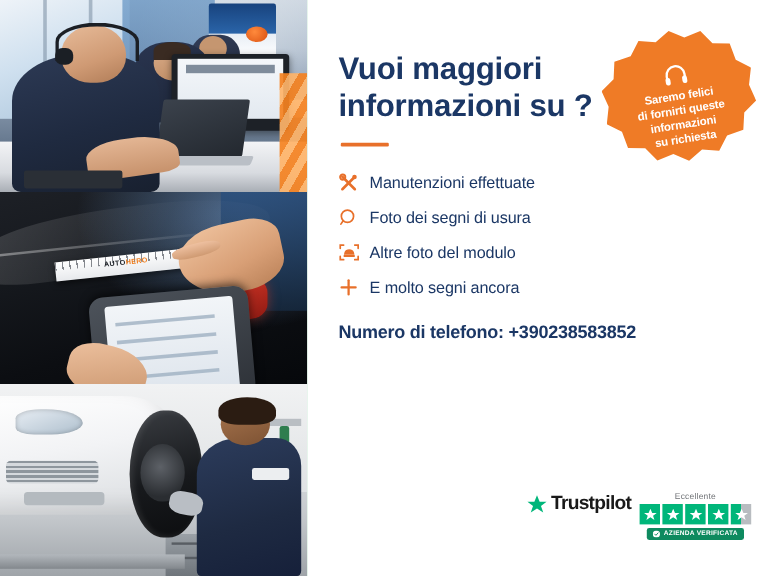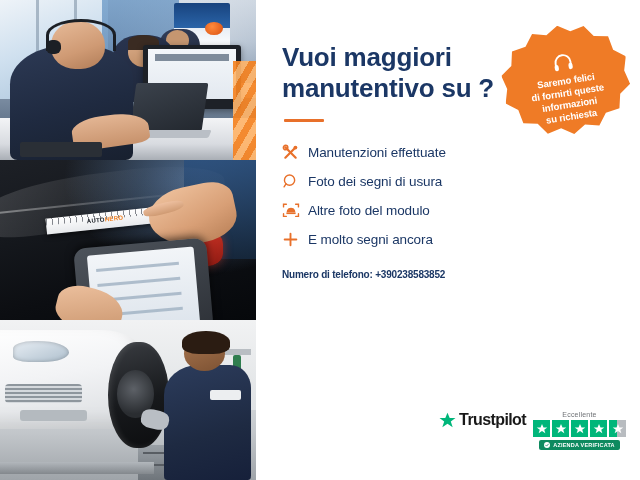--- a/index.html
+++ b/index.html
@@ -381,21 +381,21 @@
   .feature-label {
     color: #1b3765;
     font-size: 13.5px;
     font-weight: 400;
     letter-spacing: -0.1px;
   }
 
   .phone-line {
     margin-top: 16px;
     color: #1b3765;
-    font-size: 10px;
+    font-size: 15px;
     font-weight: 700;
     letter-spacing: -0.2px;
   }
   .body-text {
     margin-top: 7px;
     color: #2f4a6d;
     font-size: 11.5px;
     line-height: 1.55;
     letter-spacing: -0.05px;
   }
@@ -569,21 +569,21 @@
       <div class="badge-patch"></div>
       <div class="glove"></div>
       <div class="lift-arm"></div>
     </div>
   </div>
 
   <div class="content">
 
     <h1 class="headline">
       <span>Vuoi maggiori</span><br>
-      <span>manutentivo su ?</span>
+      <span>informazioni su ?</span>
     </h1>
 
     <div class="rule"></div>
 
     <ul class="feature-list">
 
 
       <li class="feature-item">
         <span class="feature-icon">
           <svg width="17" height="17" viewBox="0 0 18 18">

